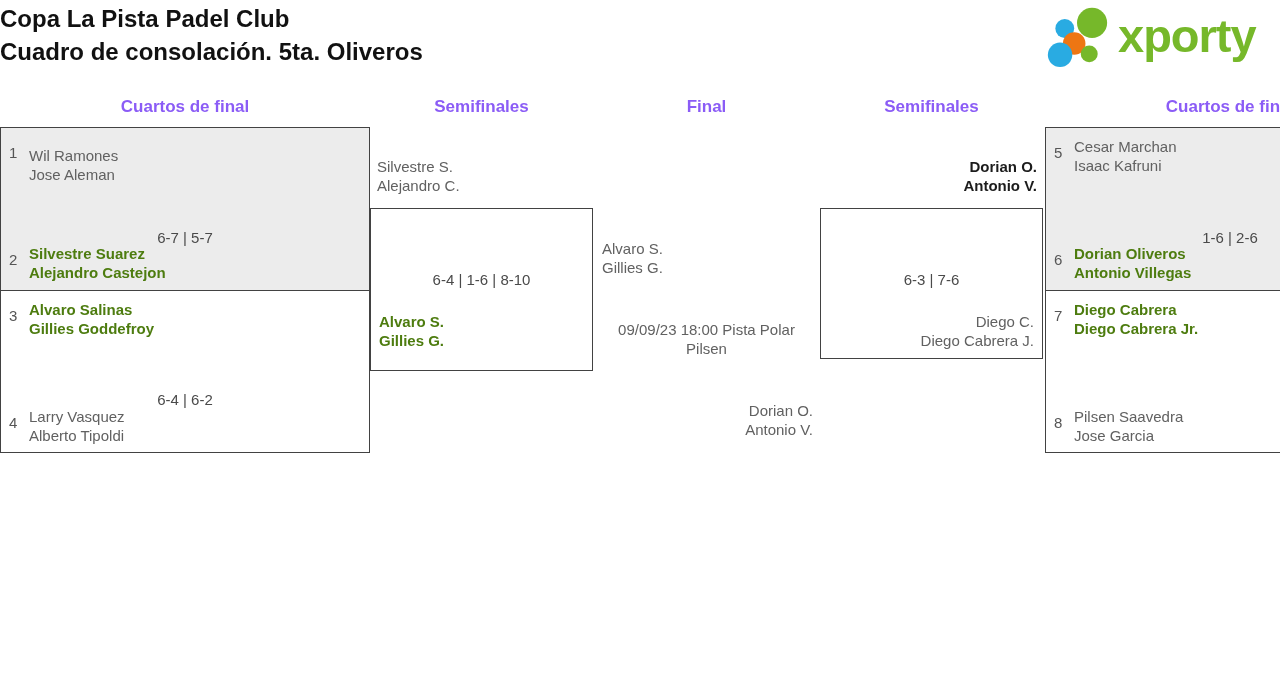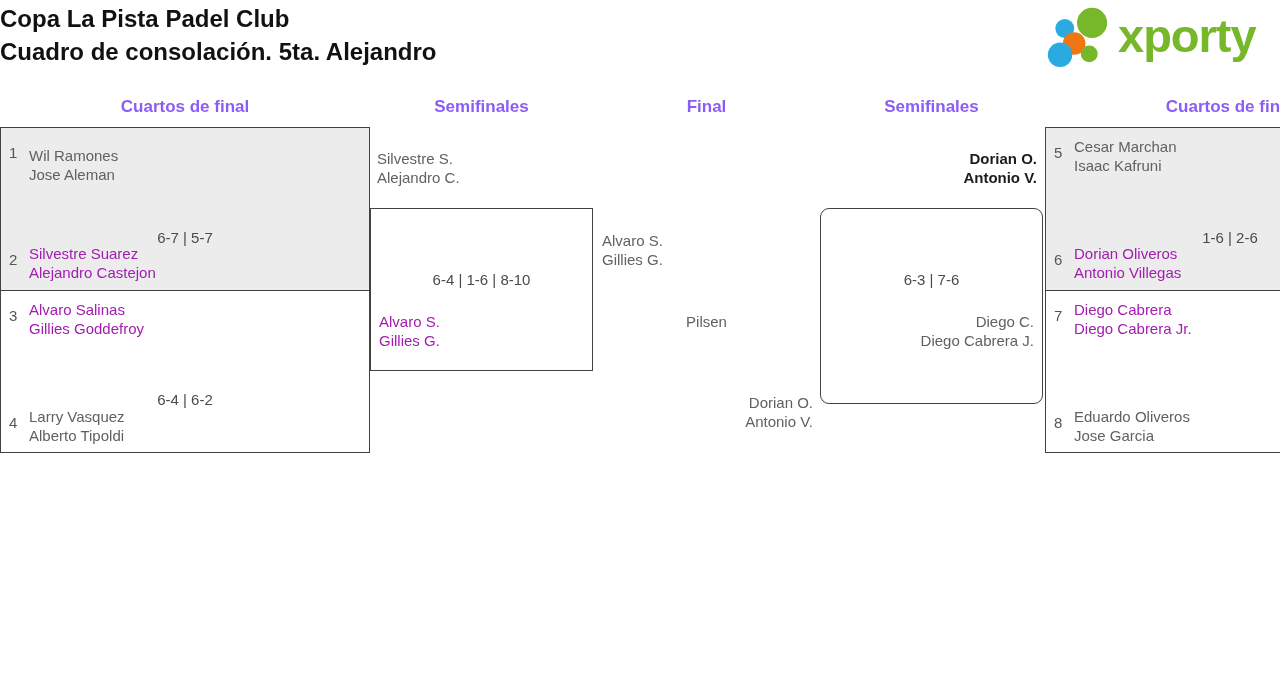--- a/index.html
+++ b/index.html
@@ -18,35 +18,35 @@
   .logo-dots { width: 66px; height: 64px; }
   .logo-text { font-size: 47px; font-weight: 800; color: #76b82a; letter-spacing: -1px; line-height: 60px; margin-left: 8px; }
   .round-header { position: absolute; top: 97px; font-size: 17px; font-weight: 700; text-align: center; color: #8b5cf6; white-space: nowrap; }
   .box { position: absolute; border: 1px solid #424242; background: #ffffff; }
   .half { position: relative; width: 100%; }
   .half.gray { background: #ececec; }
   .half.divider { border-bottom: 1px solid #424242; }
   .seed { position: absolute; left: 8px; font-size: 15px; color: #555555; }
   .team { position: absolute; font-size: 15px; line-height: 19px; white-space: nowrap; }
   .team.loser { color: #616161; font-weight: 400; }
-  .team.winner { color: #a21caf; font-weight: 400; }
+  .team.winner { color: #4d7c0f; font-weight: 700; }
   .score { position: absolute; left: 0; width: 100%; text-align: center; font-size: 15px; color: #4a4a4a; white-space: nowrap; margin-top: 28px; }
-  .floating { position: absolute; font-size: 15px; line-height: 19px; white-space: nowrap; }
+  .floating { position: absolute; font-size: 15px; line-height: 19px; white-space: nowrap; margin-top: 8px; }
   .right-align { text-align: right; }
   .center-align { text-align: center; }
   .gray-text { color: #616161; }
 </style>
 </head>
 <body>
 
 <div class="stage">
 
   <div class="page-title">
     <div>Copa La Pista Padel Club</div>
-    <div>Cuadro de consolación. 5ta. Alejandro</div>
+    <div>Cuadro de consolación. 5ta. Oliveros</div>
   </div>
 
   <div class="logo">
     <svg class="logo-dots" viewBox="0 0 70 68">
       <circle cx="22" cy="26" r="10" fill="#29abe2"></circle>
       <circle cx="51" cy="20" r="16" fill="#76b82a"></circle>
       <circle cx="32" cy="42" r="12" fill="#ee7613"></circle>
       <circle cx="17" cy="54" r="13" fill="#29abe2"></circle>
       <circle cx="48" cy="53" r="9" fill="#76b82a"></circle>
     </svg>
@@ -99,33 +99,34 @@
       <div>Alvaro S.</div>
       <div>Gillies G.</div>
     </div>
   </div>
 
   <div class="floating gray-text" style="left:602px; top:231px;">
     <div>Alvaro S.</div>
     <div>Gillies G.</div>
   </div>
   <div class="floating gray-text center-align" style="left:593px; top:312px; width:227px;">
+    <div>09/09/23 18:00 Pista Polar</div>
     <div>Pilsen</div>
   </div>
   <div class="floating gray-text right-align" style="left:593px; top:393px; width:220px;">
     <div>Dorian O.</div>
     <div>Antonio V.</div>
   </div>
 
   <div class="floating right-align" style="left:820px; top:149px; width:217px; font-weight:700; color:#1c1c1c;">
     <div>Dorian O.</div>
     <div>Antonio V.</div>
   </div>
 
-  <div class="box" style="left:820px; top:208px; width:223px; height:196px;border-radius:9px;">
+  <div class="box" style="left:820px; top:208px; width:223px; height:151px;">
     <div class="score" style="top:34px;">6-3 | 7-6</div>
     <div class="team loser right-align" style="right:8px; top:103px;">
       <div>Diego C.</div>
       <div>Diego Cabrera J.</div>
     </div>
   </div>
 
   <div class="box" style="left:1045px; top:127px; width:370px; height:326px;">
     <div class="half gray divider" style="height:163px;">
       <span class="seed" style="top:16px;">5</span>
@@ -142,19 +143,19 @@
     </div>
     <div class="half" style="height:161px;">
       <span class="seed" style="top:16px;">7</span>
       <div class="team winner" style="left:28px; top:9px;">
         <div>Diego Cabrera</div>
         <div>Diego Cabrera Jr.</div>
       </div>
       <div class="score" style="top:72px;"></div>
       <span class="seed" style="top:123px;">8</span>
       <div class="team loser" style="left:28px; top:116px;">
-        <div>Eduardo Oliveros</div>
+        <div>Pilsen Saavedra</div>
         <div>Jose Garcia</div>
       </div>
     </div>
   </div>
 
 </div>
 
 </body></html>

